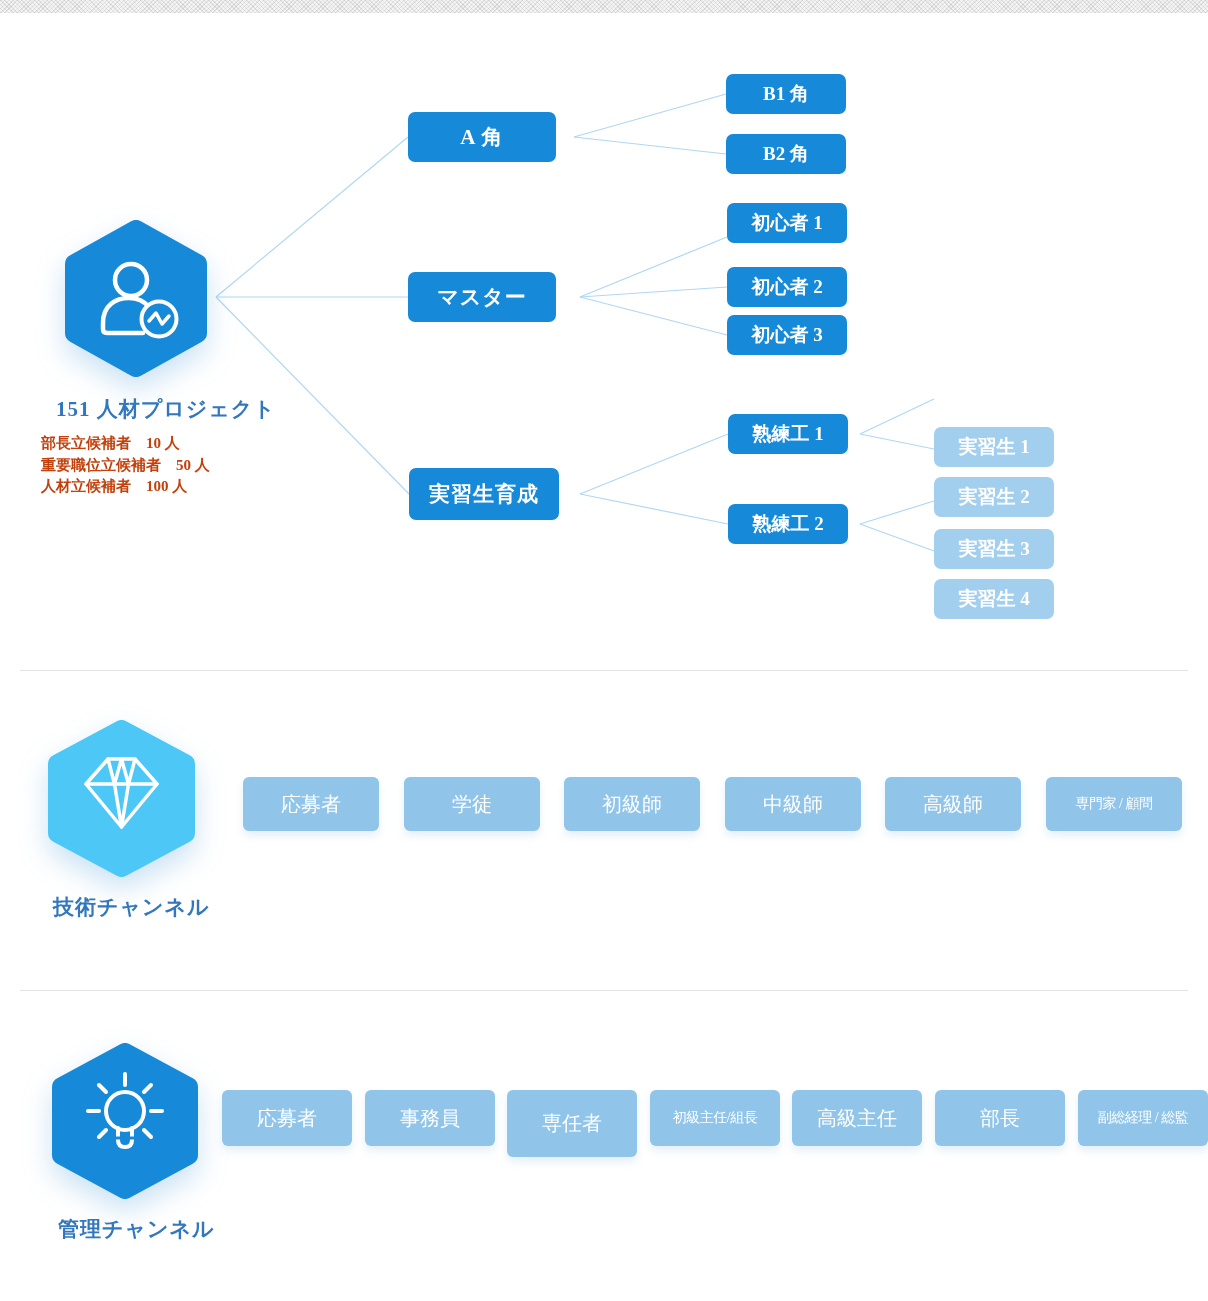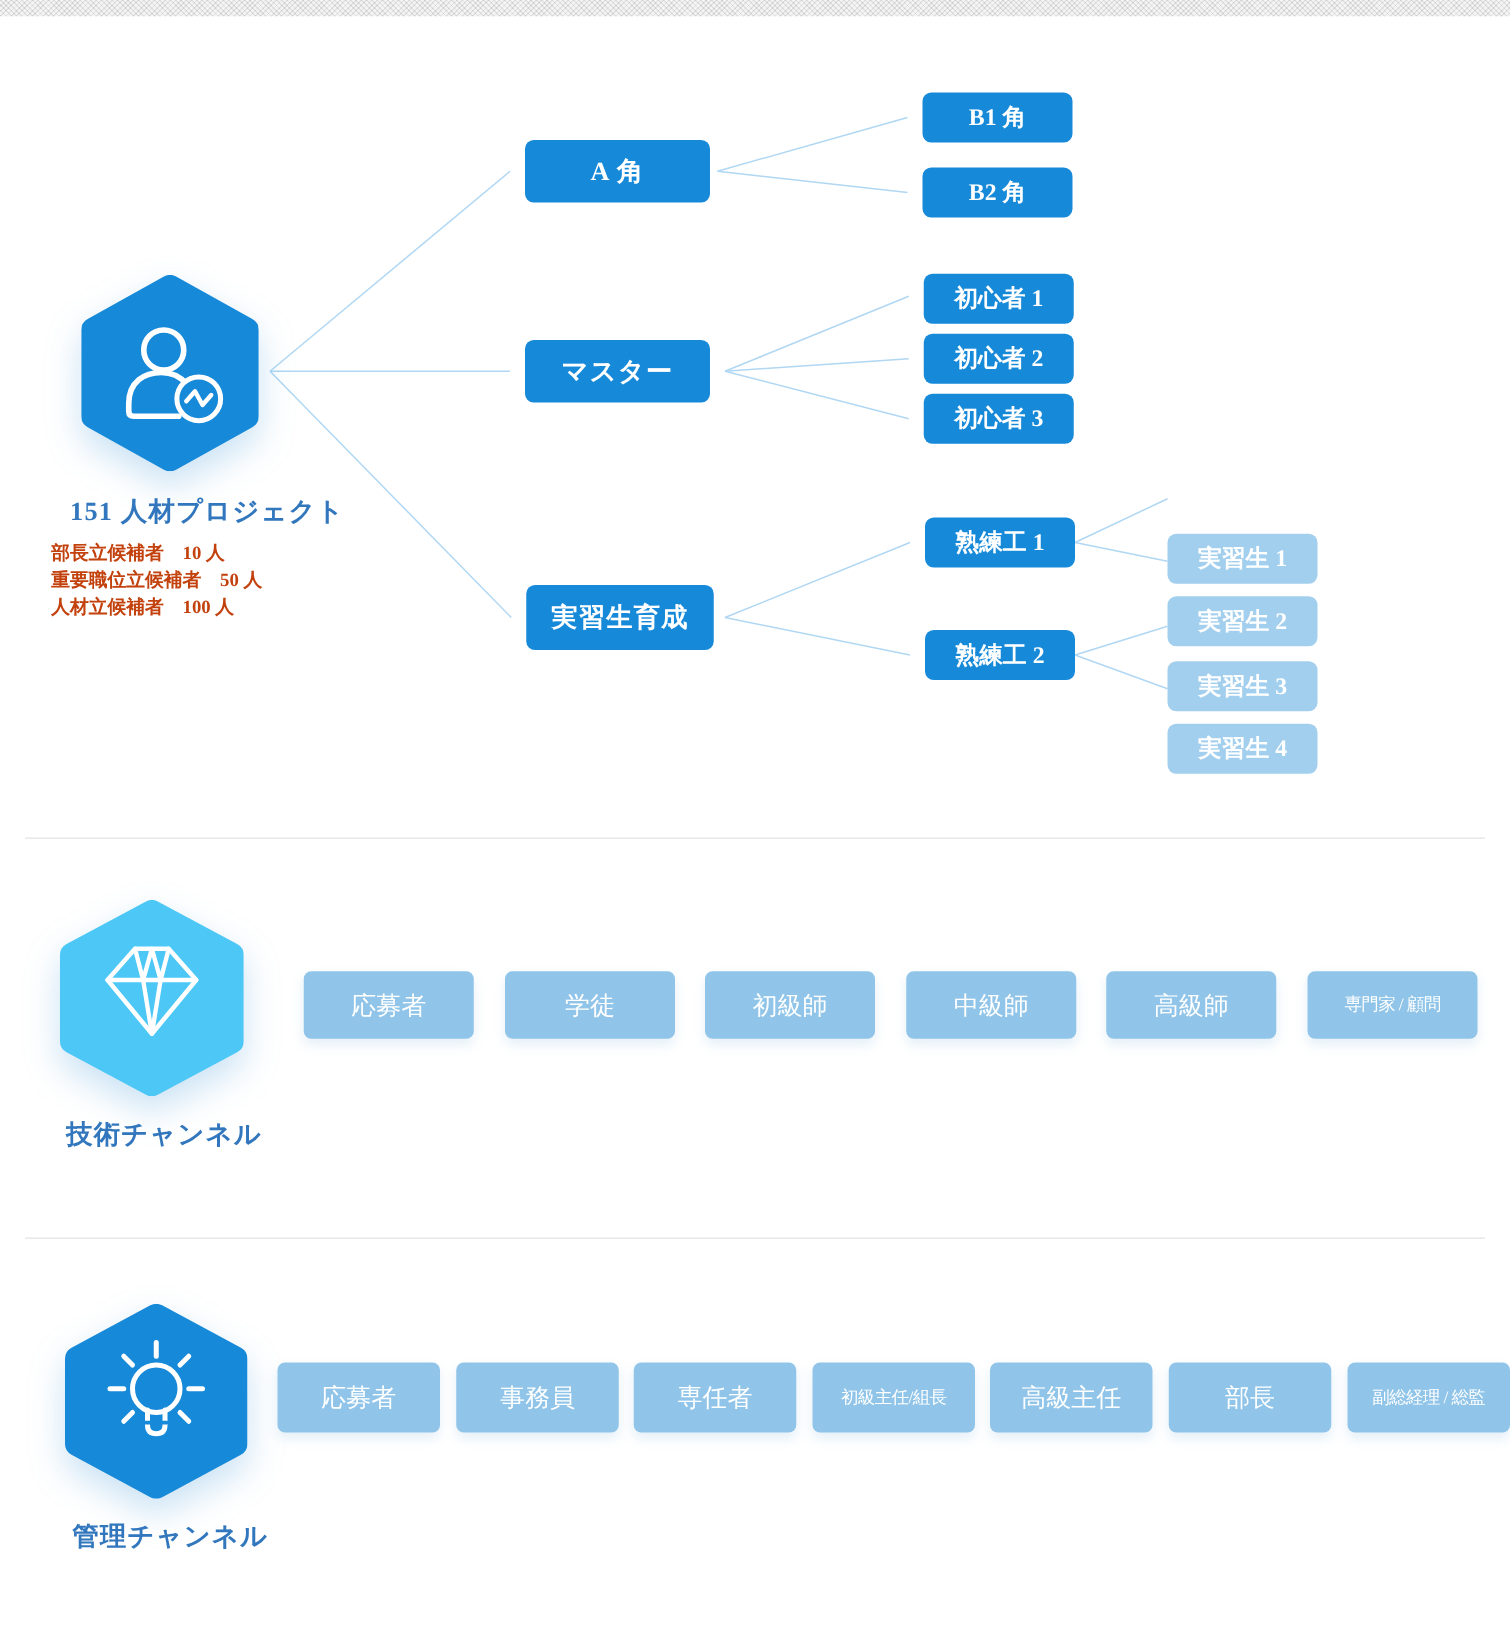--- a/index.html
+++ b/index.html
@@ -14,21 +14,21 @@
       repeating-linear-gradient(135deg, rgba(0,0,0,0.08) 0 1px, transparent 1px 3px),
       #f4f4f4;
   }
   .divider{position:absolute;left:20px;width:1168px;height:1px;background:#e3e3e3;}
   .connectors{position:absolute;left:0;top:0;pointer-events:none;}
   .hex{position:absolute;filter:drop-shadow(0 12px 14px rgba(64,150,214,0.28));}
   .node{
     position:absolute;display:flex;align-items:center;justify-content:center;
     color:#ffffff;font-weight:bold;border-radius:7px;white-space:nowrap;
   }
-  .node.dark{background:#1789d9;margin-left:12px;}
+  .node.dark{background:#1789d9;}
   .node.light{background:#a3cfee;margin-top:48px;}
   .lvl1{font-size:21px;letter-spacing:1px;}
   .lvl2{font-size:19px;}
   .tree-title{
     position:absolute;color:#3277bd;font-size:21px;font-weight:bold;letter-spacing:1px;white-space:nowrap;margin-left:16px;
   }
   .tree-stats{position:absolute;color:#c2410c;font-size:15px;line-height:21.5px;font-weight:bold;white-space:nowrap;}
   .channel-label{
     position:absolute;color:#3277bd;font-size:21px;font-weight:bold;letter-spacing:1px;white-space:nowrap;
   }
@@ -82,21 +82,21 @@
     <div>重要職位立候補者　50 人</div>
     <div>人材立候補者　100 人</div>
   </div>
 
   <div class="node dark lvl1" style="left:408px;top:272px;width:148px;height:50px">マスター</div>
   <div class="node dark lvl1" style="left:408px;top:112px;width:148px;height:50px">A 角</div>
   <div class="node dark lvl1" style="left:409px;top:468px;width:150px;height:52px">実習生育成</div>
 
   <div class="node dark lvl2" style="left:726px;top:74px;width:120px;height:40px">B1 角</div>
   <div class="node dark lvl2" style="left:726px;top:134px;width:120px;height:40px">B2 角</div>
-  <div class="node dark lvl2" style="left:727px;top:219px;width:120px;height:40px">初心者 1</div>
+  <div class="node dark lvl2" style="left:727px;top:203px;width:120px;height:40px">初心者 1</div>
   <div class="node dark lvl2" style="left:727px;top:267px;width:120px;height:40px">初心者 2</div>
   <div class="node dark lvl2" style="left:727px;top:315px;width:120px;height:40px">初心者 3</div>
   <div class="node dark lvl2" style="left:728px;top:414px;width:120px;height:40px">熟練工 1</div>
   <div class="node dark lvl2" style="left:728px;top:504px;width:120px;height:40px">熟練工 2</div>
 
   <div class="node light lvl2" style="left:934px;top:379px;width:120px;height:40px">実習生 1</div>
   <div class="node light lvl2" style="left:934px;top:429px;width:120px;height:40px">実習生 2</div>
   <div class="node light lvl2" style="left:934px;top:481px;width:120px;height:40px">実習生 3</div>
   <div class="node light lvl2" style="left:934px;top:531px;width:120px;height:40px">実習生 4</div>
 
@@ -136,19 +136,19 @@
       <path d="M 47 94 L 54 87"></path>
       <path d="M 99 94 L 92 87"></path>
       <path d="M 73 31 L 73 42"></path>
     </g>
   </svg>
 
   <div class="channel-label" style="left:58px;top:1215px">管理チャンネル</div>
 
   <div class="stage" style="left:222px;top:1090px;width:130px;height:56px">応募者</div>
   <div class="stage" style="left:365px;top:1090px;width:130px;height:56px">事務員</div>
-  <div class="stage" style="left:507px;top:1090px;width:130px;height:56px">専任者</div>
+  <div class="stage" style="left:507px;top:1090px;width:130px;height:67px">専任者</div>
   <div class="stage tight" style="left:650px;top:1090px;width:130px;height:56px">初級主任/組長</div>
   <div class="stage" style="left:792px;top:1090px;width:130px;height:56px">高級主任</div>
   <div class="stage" style="left:935px;top:1090px;width:130px;height:56px">部長</div>
   <div class="stage tight" style="left:1078px;top:1090px;width:130px;height:56px">副総経理 / 総監</div>
 
 </div>
 
 </body></html>

